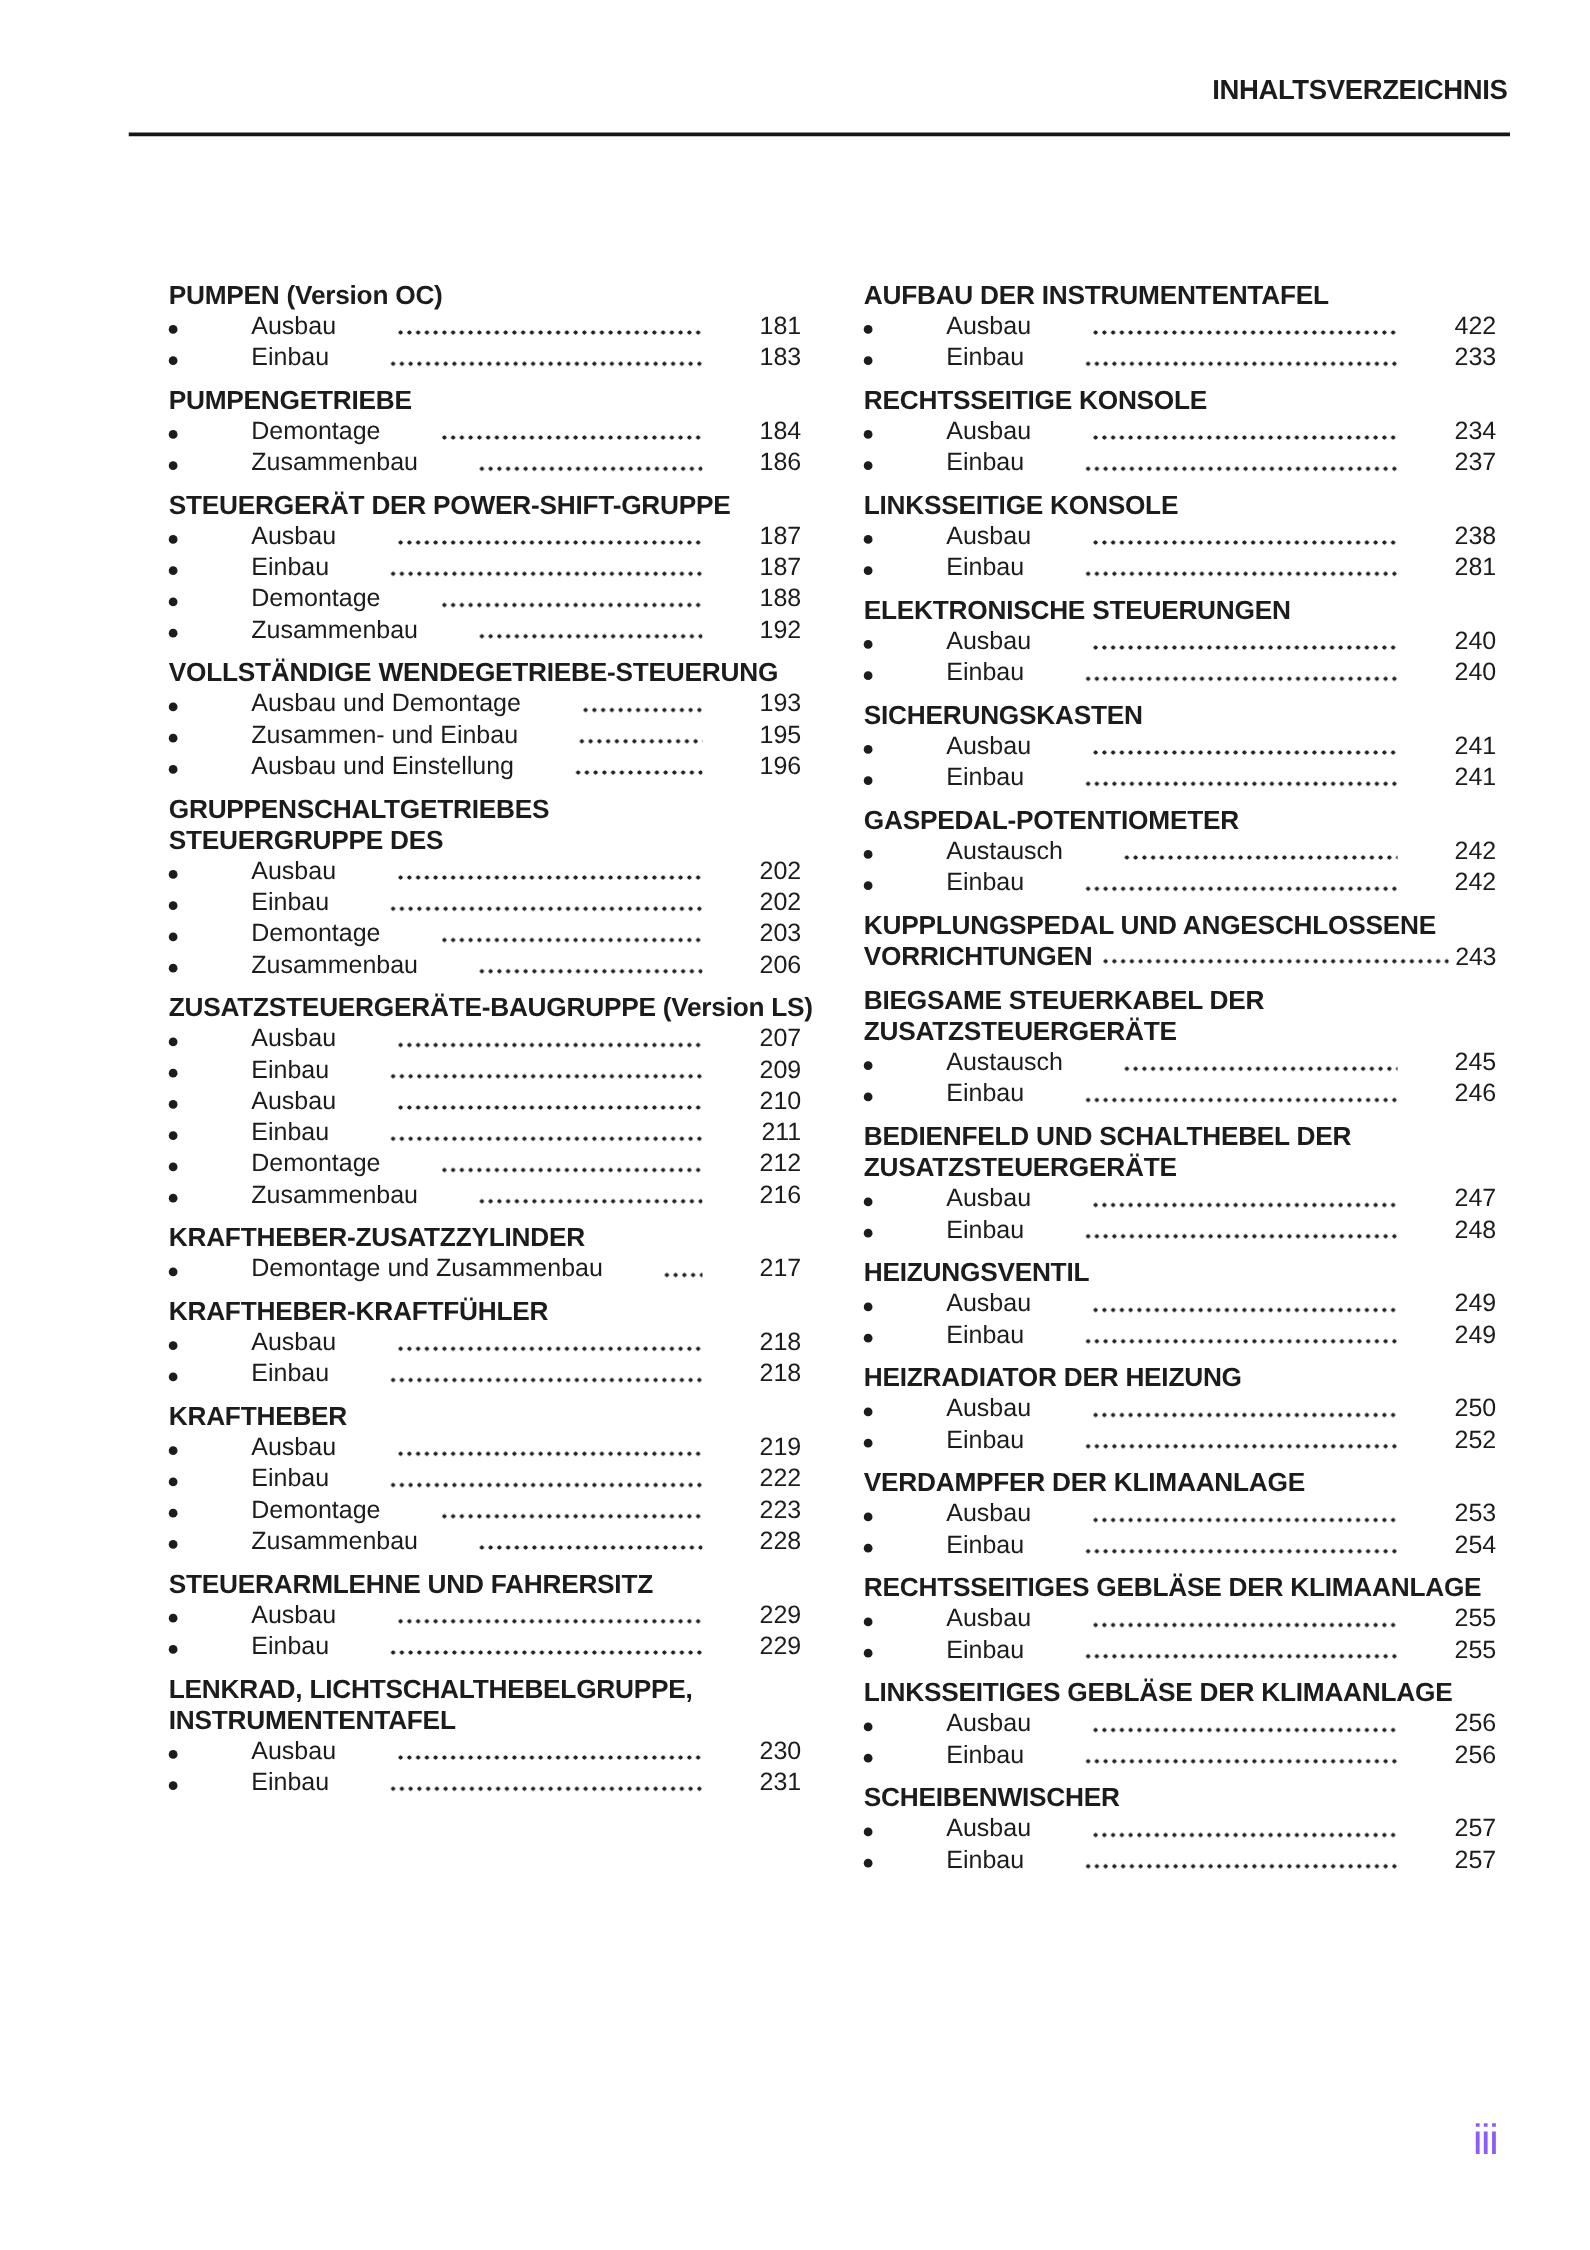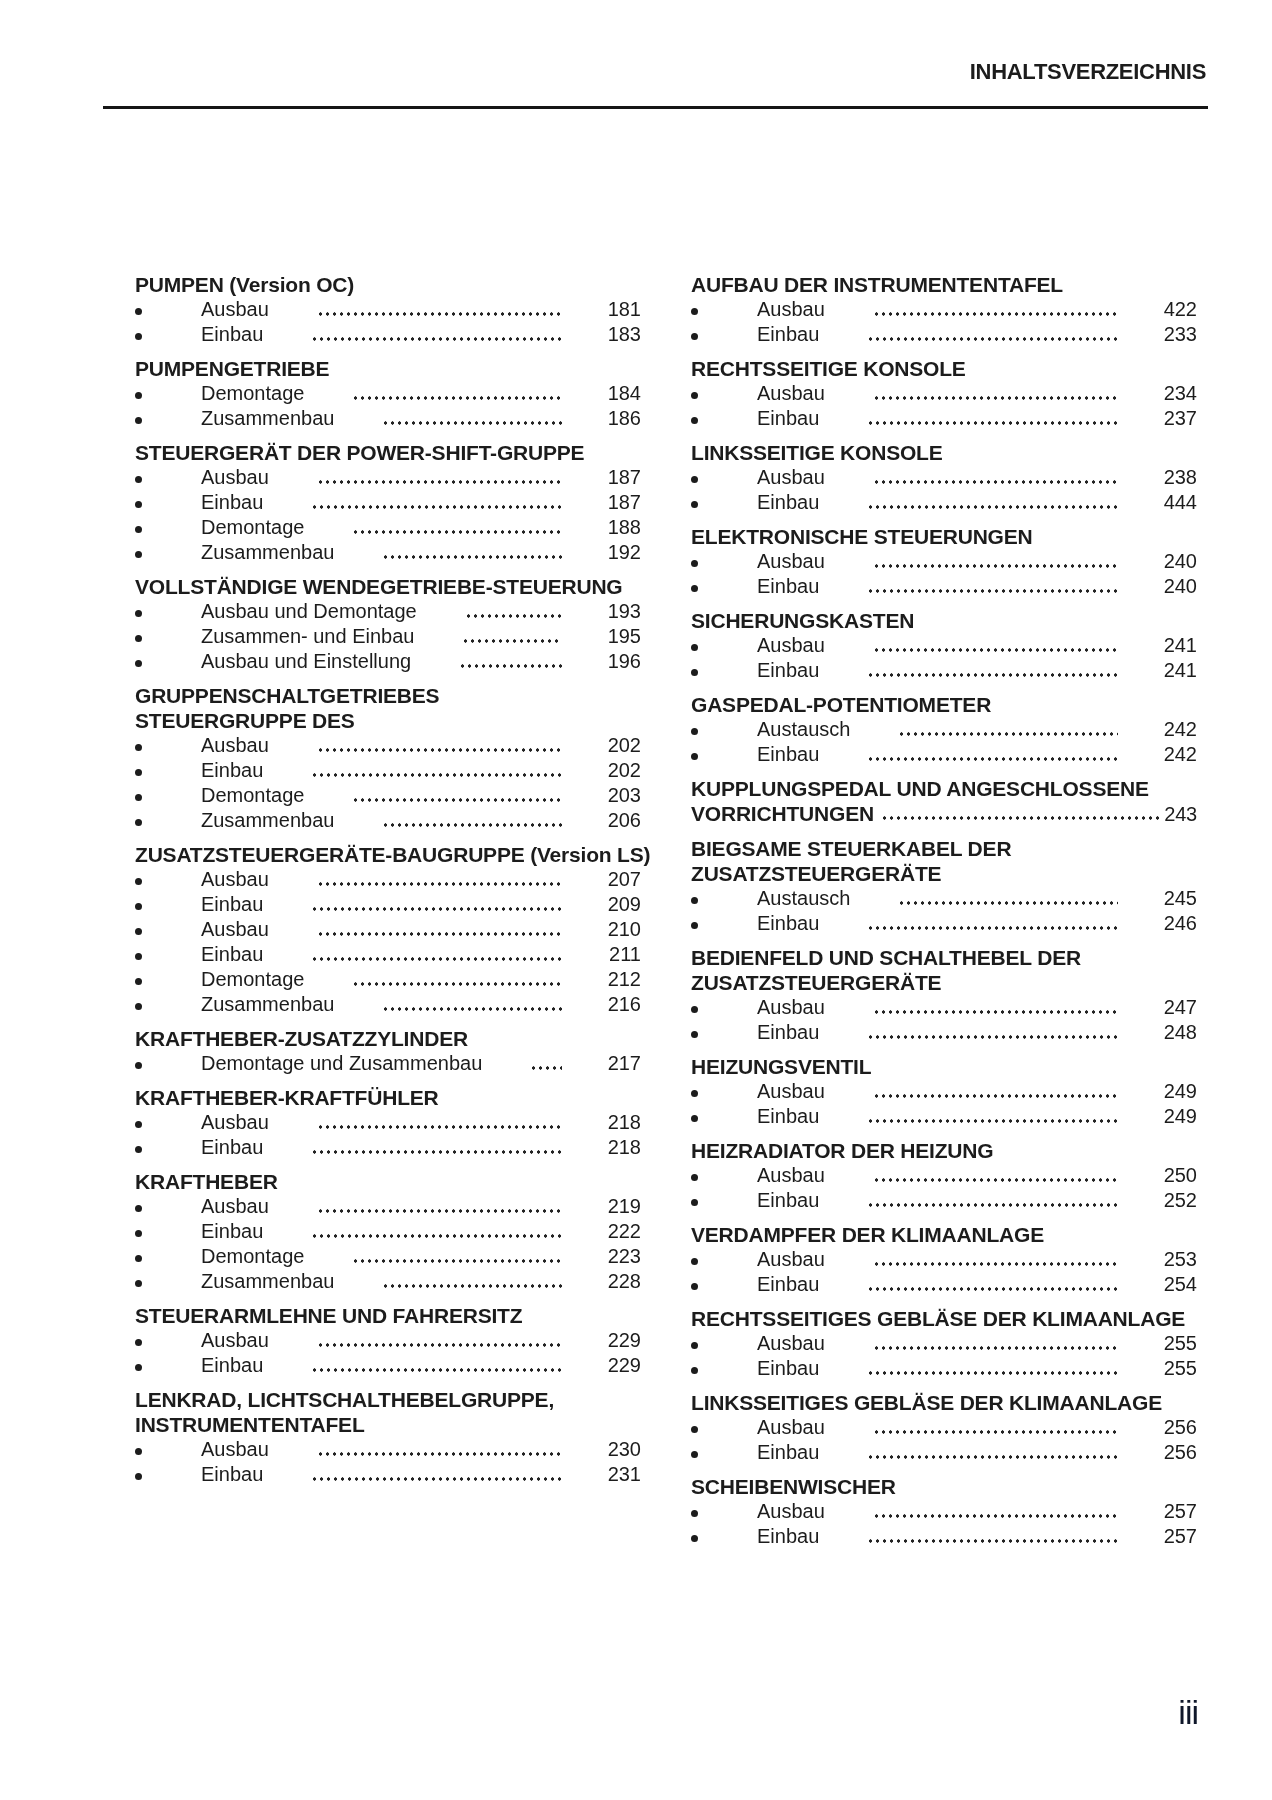--- a/index.html
+++ b/index.html
@@ -34,21 +34,20 @@
     background: #161616;
   }
   .toc-columns {
     position: absolute;
     top: 224px;
     left: 135px;
     width: 1062px;
     display: flex;
     gap: 50px;
     align-items: flex-start;
-    margin-top: 48px;
   }
   .toc-column {
     width: 506px;
     flex: 0 0 506px;
   }
   .toc-section { margin: 0; }
   .section-heading {
     margin: 9px 0 0 0;
     font-size: 21px;
     font-weight: bold;
@@ -103,21 +102,21 @@
   }
   .heading-line.with-page .item-page,
   .heading-line.with-page .leader { font-weight: normal; }
   .page-footer-number {
     position: absolute;
     top: 1694px;
     right: 74px;
     font-size: 34px;
     letter-spacing: -1px;
     line-height: 1.1;
-    color: #0f172a;
+    color: #8b5cf6;
   }
 </style>
 </head>
 <body>
 
 <div class="page">
   <div class="page-header-title">INHALTSVERZEICHNIS</div>
   <div class="header-rule"></div>
 
   <div class="toc-columns">
@@ -481,21 +480,21 @@
     <span class="bullet"></span>
     <span class="item-label">Ausbau</span>
     <span class="leader"></span>
     <span class="item-page">238</span>
   </li>
 
   <li class="toc-item">
     <span class="bullet"></span>
     <span class="item-label">Einbau</span>
     <span class="leader"></span>
-    <span class="item-page">444</span>
+    <span class="item-page">281</span>
   </li>
 </ul>
   </section>
 
   <section class="toc-section">
     <h2 class="section-heading">
             <div class="heading-line"><span class="heading-text">ELEKTRONISCHE STEUERUNGEN</span></div>
           </h2>
     <ul class="section-items">
   <li class="toc-item">

